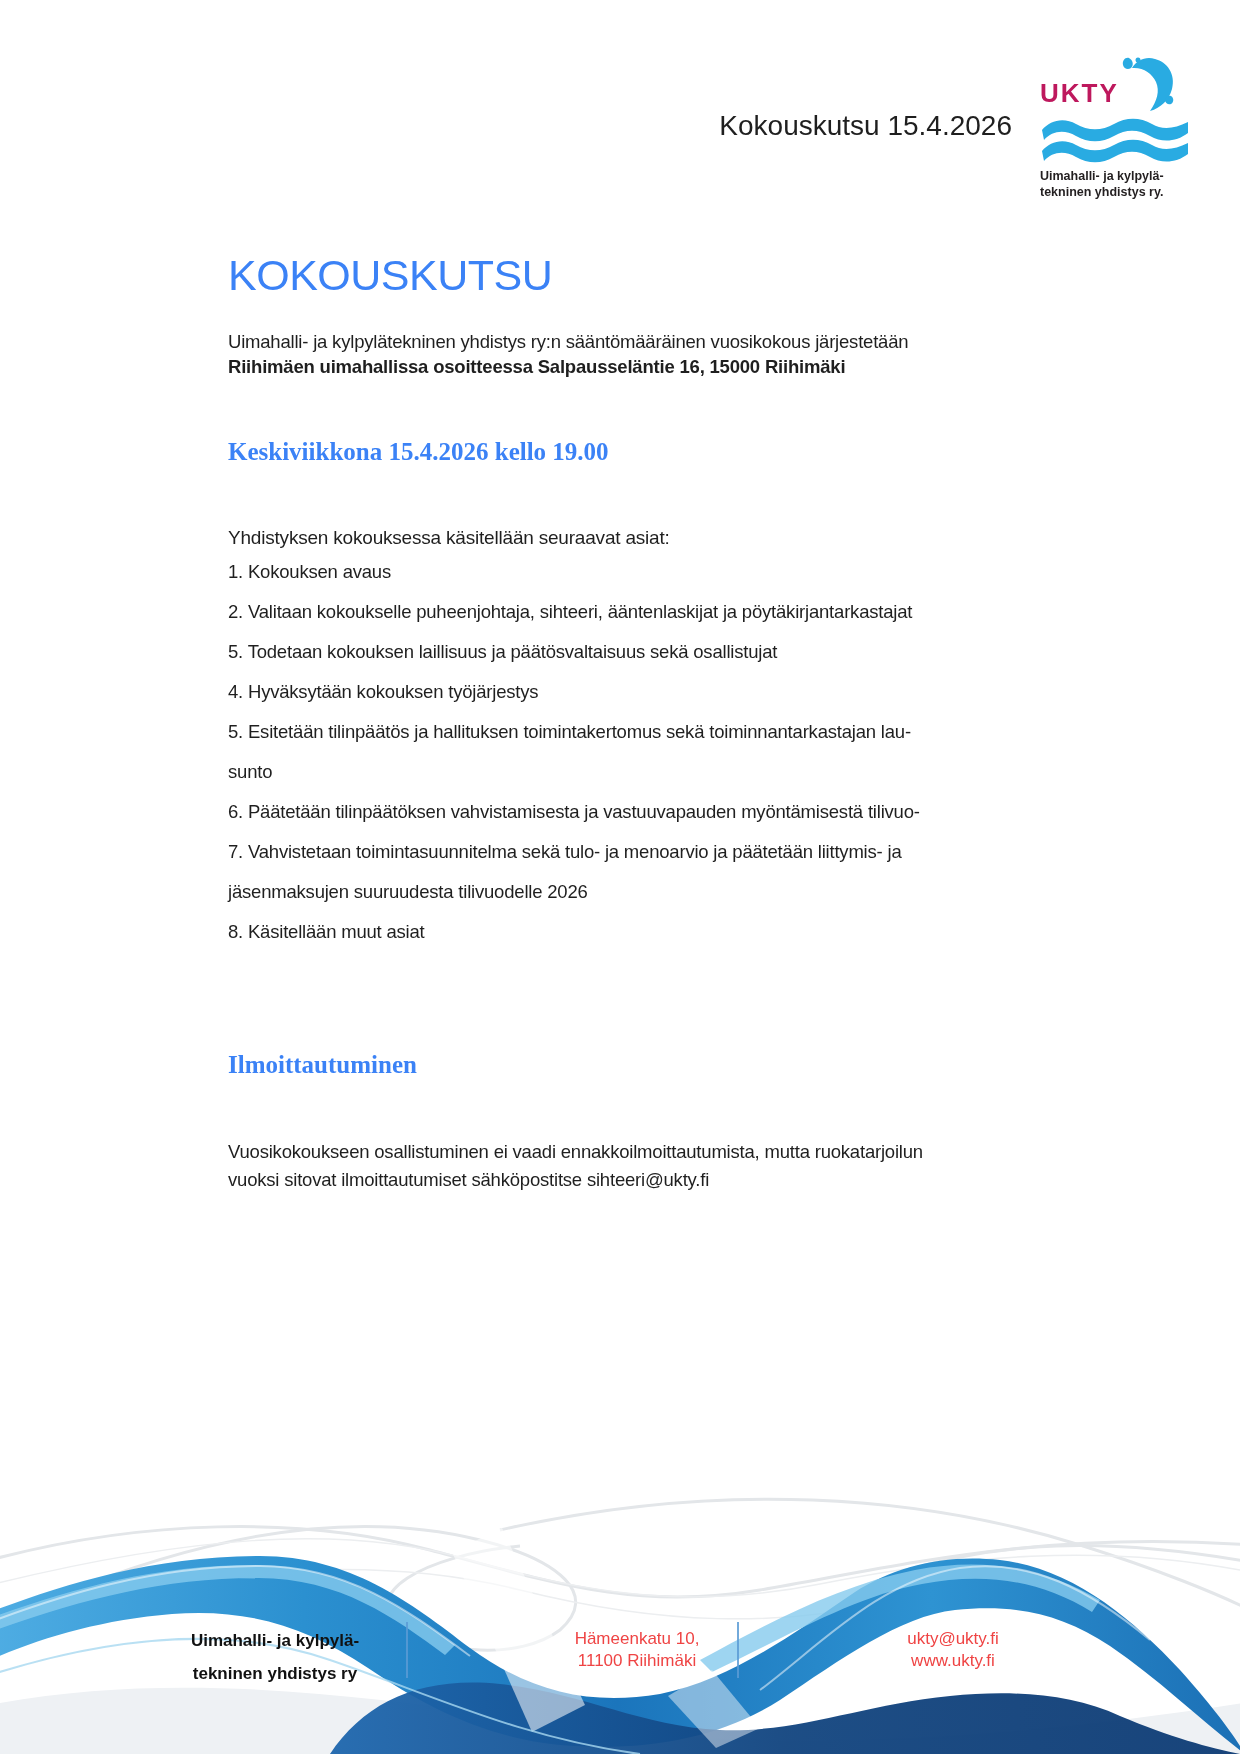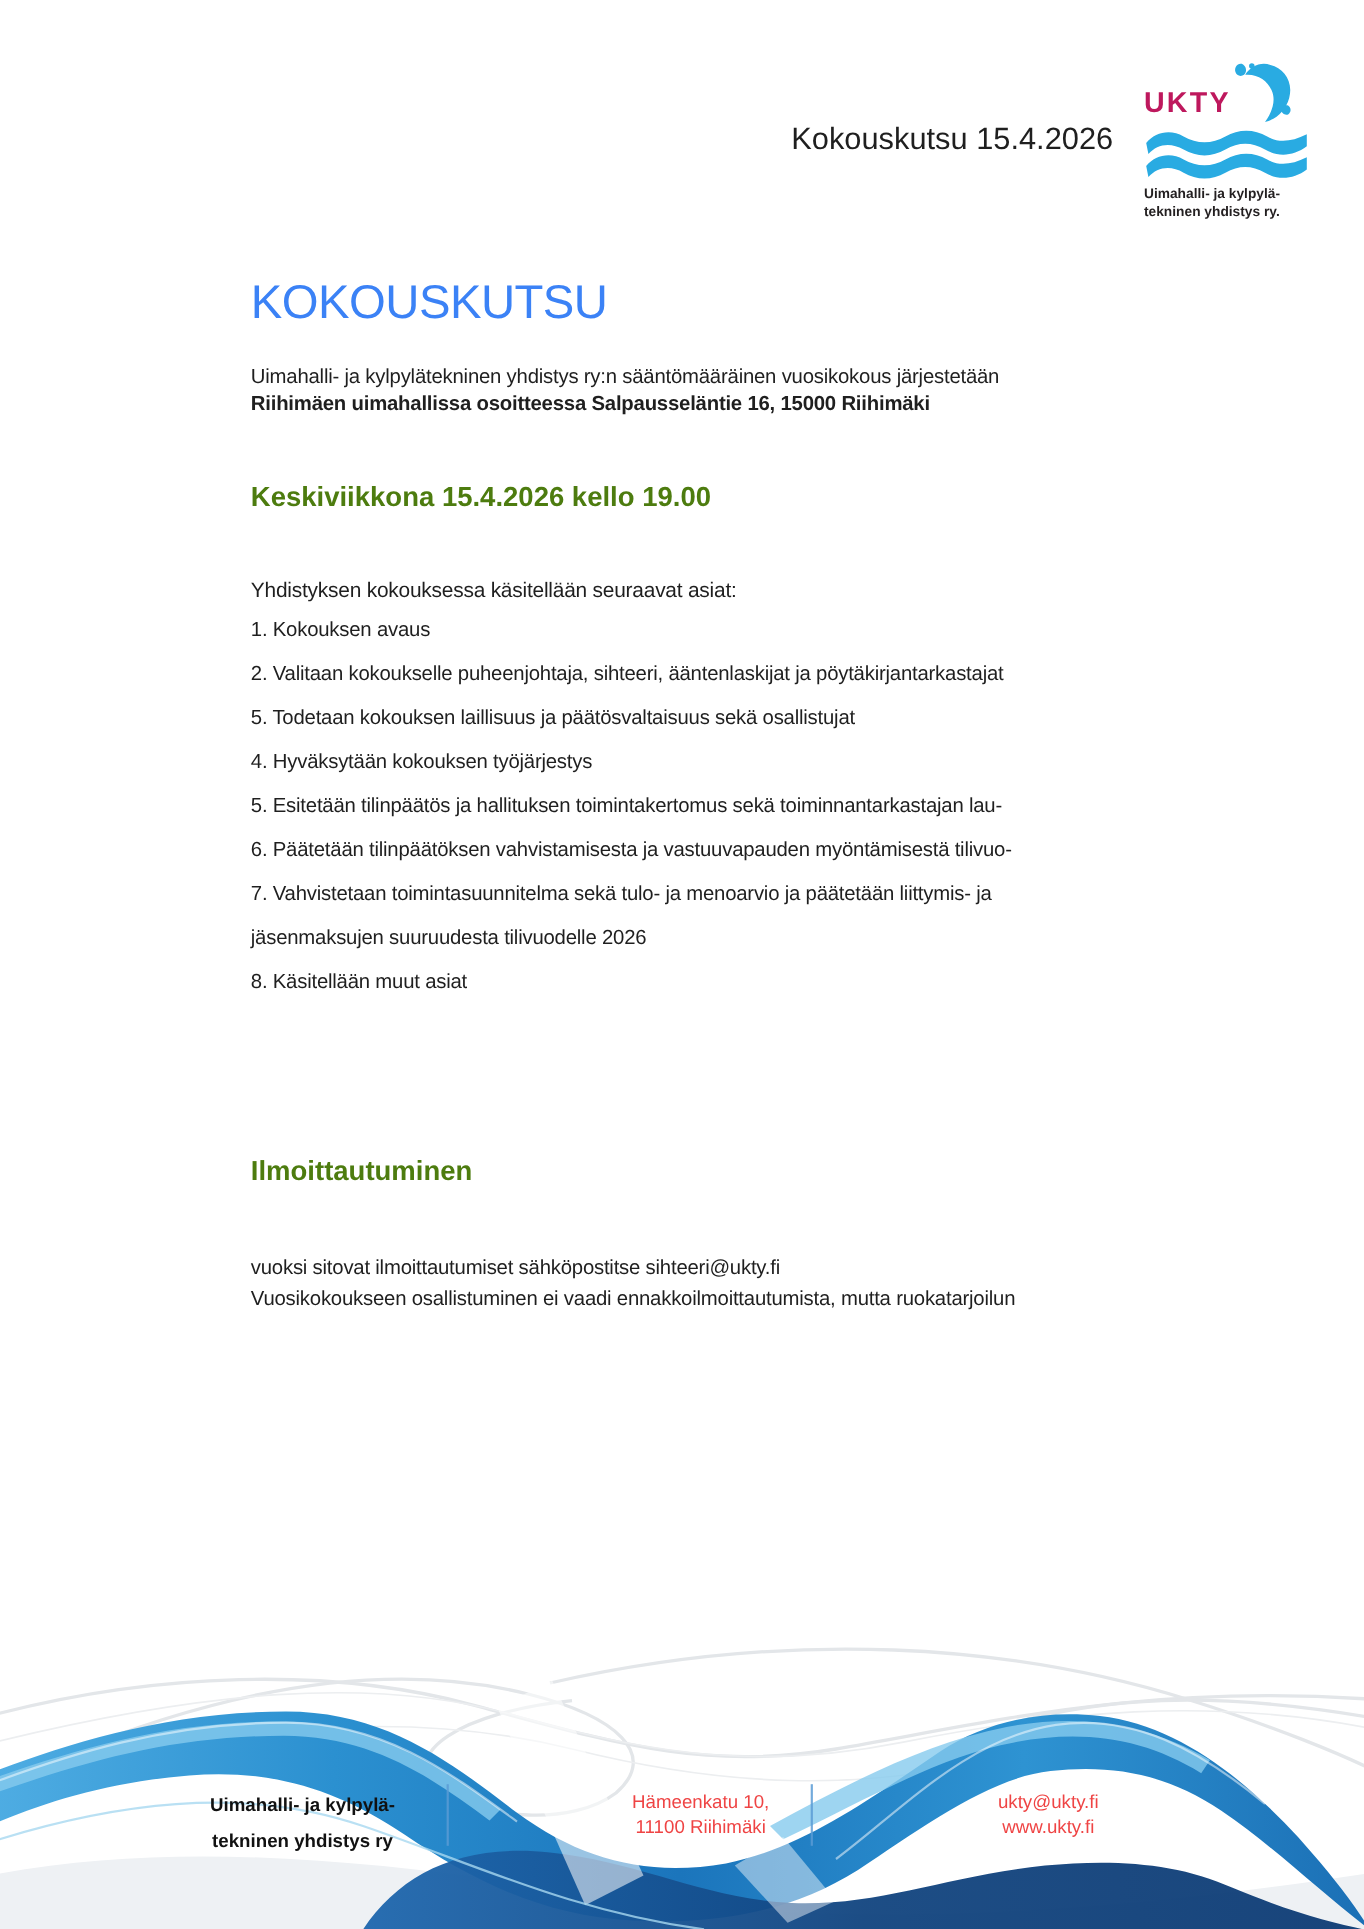--- a/index.html
+++ b/index.html
@@ -15,21 +15,21 @@
   .logo-acronym{font-size:26px;font-weight:700;letter-spacing:2px;color:#be185d;padding-top:22px;}
   .logo-splash{margin-left:2px;}
   .logo-waves{display:block;margin-top:2px;}
   .logo-caption{font-size:12.5px;font-weight:700;line-height:1.3;color:#231f20;margin-top:4px;}
   
   .title{position:absolute;left:228px;top:252px;font-size:43px;font-weight:400;
          letter-spacing:-0.5px;color:#3b82f6;line-height:1.1;}
   .intro{position:absolute;left:228px;top:330px;width:800px;font-size:18.5px;
          letter-spacing:-0.2px;line-height:24.5px;}
   .intro .bold{font-weight:700;}
-  .h2{position:absolute;left:228px;font-size:25px;font-weight:700;color:#4d7c0f;white-space:nowrap;}
+  .h2{position:absolute;left:228px;font-size:25px;font-weight:700;color:#3b82f6;white-space:nowrap;font-family:Liberation Serif, serif;}
   .h2-date{top:438px;}
   .h2-reg{top:1051px;}
   .agenda-heading{position:absolute;left:228px;top:527px;font-size:19px;font-weight:400;
                   letter-spacing:-0.2px;white-space:nowrap;}
   .agenda{position:absolute;left:228px;top:552px;width:800px;}
   .agenda-line{height:40px;line-height:40px;font-size:18.5px;letter-spacing:-0.2px;white-space:nowrap;}
   .reg-text{position:absolute;left:228px;top:1138px;width:800px;font-size:18.5px;
             letter-spacing:-0.2px;line-height:28px;}
   
   .footer-wave{position:absolute;left:0;top:1360px;width:1240px;height:394px;}
@@ -83,30 +83,31 @@
 
   <div class="h2 h2-date">Keskiviikkona 15.4.2026 kello 19.00</div>
 
   <div class="agenda-heading">Yhdistyksen kokouksessa käsitellään seuraavat asiat:</div>
   <div class="agenda">
     <div class="agenda-line">1. Kokouksen avaus</div>
     <div class="agenda-line">2. Valitaan kokoukselle puheenjohtaja, sihteeri, ääntenlaskijat ja pöytäkirjantarkastajat</div>
     <div class="agenda-line">5. Todetaan kokouksen laillisuus ja päätösvaltaisuus sekä osallistujat</div>
     <div class="agenda-line">4. Hyväksytään kokouksen työjärjestys</div>
     <div class="agenda-line">5. Esitetään tilinpäätös ja hallituksen toimintakertomus sekä toiminnantarkastajan lau-</div>
+    <div class="agenda-line">sunto</div>
     <div class="agenda-line">6. Päätetään tilinpäätöksen vahvistamisesta ja vastuuvapauden myöntämisestä tilivuo-</div>
     <div class="agenda-line">7. Vahvistetaan toimintasuunnitelma sekä tulo- ja menoarvio ja päätetään liittymis- ja</div>
     <div class="agenda-line">jäsenmaksujen suuruudesta tilivuodelle 2026</div>
     <div class="agenda-line">8. Käsitellään muut asiat</div>
   </div>
 
   <div class="h2 h2-reg">Ilmoittautuminen</div>
   <div class="reg-text">
+    <div>Vuosikokoukseen osallistuminen ei vaadi ennakkoilmoittautumista, mutta ruokatarjoilun</div>
     <div>vuoksi sitovat ilmoittautumiset sähköpostitse sihteeri@ukty.fi</div>
-    <div>Vuosikokoukseen osallistuminen ei vaadi ennakkoilmoittautumista, mutta ruokatarjoilun</div>
   </div>
 
   <svg class="footer-wave" viewBox="0 0 1240 394" preserveAspectRatio="none">
     <defs>
       <linearGradient id="gmain" x1="0" y1="0" x2="1" y2="0">
         <stop offset="0" stop-color="#4fade3"></stop>
         <stop offset="0.25" stop-color="#2b90d0"></stop>
         <stop offset="0.5" stop-color="#1b75bc"></stop>
         <stop offset="0.75" stop-color="#2e93d2"></stop>
         <stop offset="1" stop-color="#1b6fb5"></stop>

